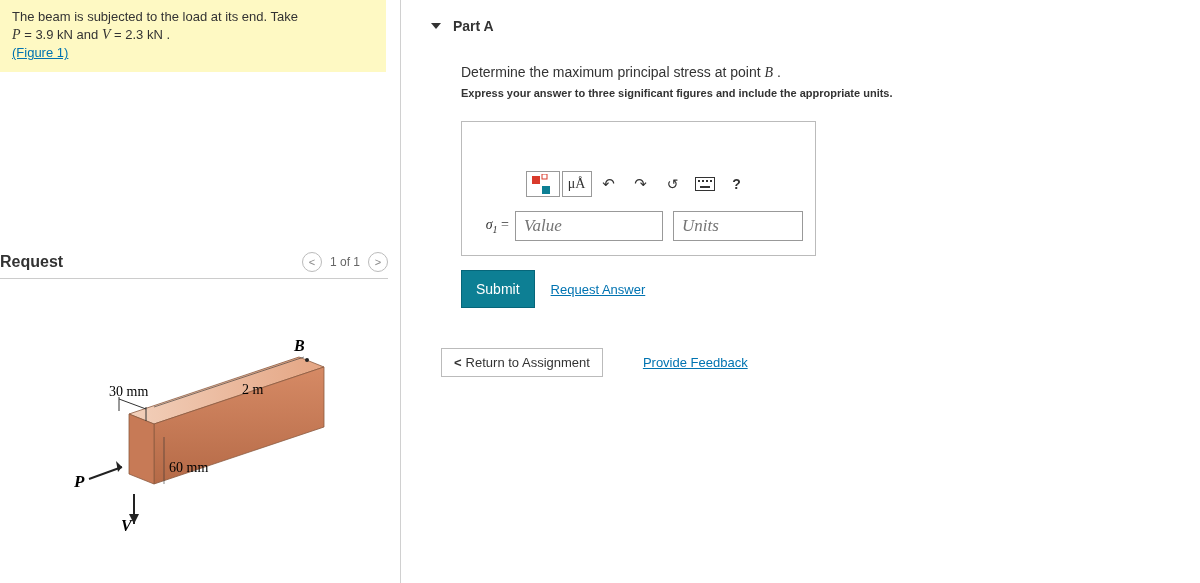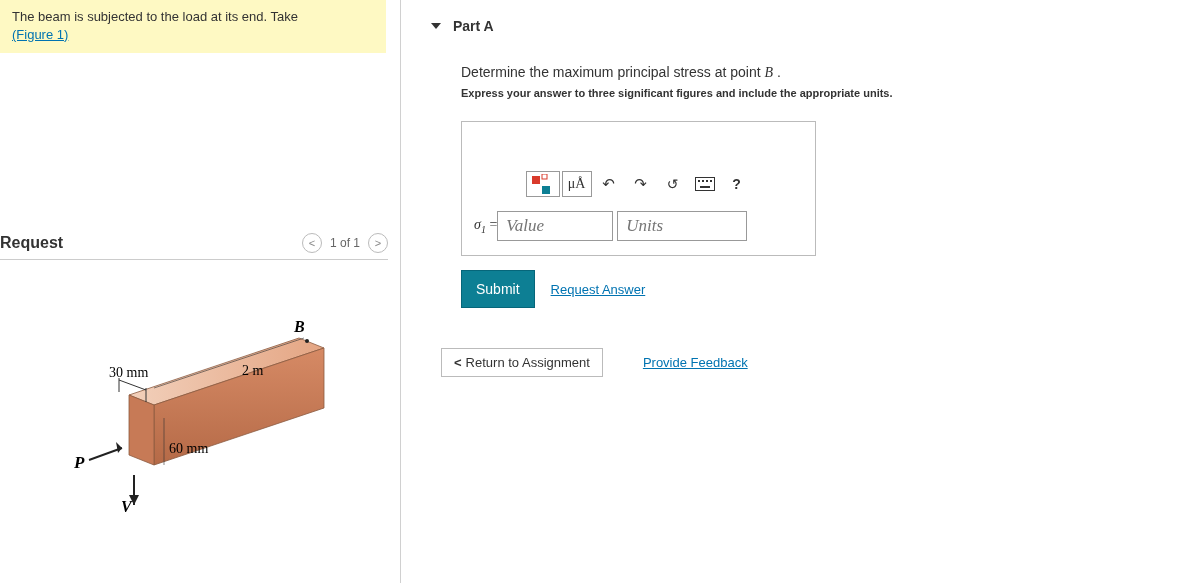--- a/index.html
+++ b/index.html
@@ -65,29 +65,29 @@
   }
   .tool-btn.no-border { border: none; }
   .tool-btn.template { background:#fff; padding:0 3px;}
   .template svg{display:block;}
   .mua { font-family: "Times New Roman", serif; font-size: 14px; }
   .arrow-l, .arrow-r { font-size: 15px; }
   .reset { font-size: 14px; }
   .kbd svg{display:block;}
   .help { font-weight: bold; font-size: 14px; }
 
-  .input-row { display: flex; align-items: center; gap: 0; justify-content:flex-start;}
+  .input-row { display: flex; align-items: center; gap: 6px; justify-content:flex-end;}
   .sigma-label { font-family: "Times New Roman", serif; font-style: italic; font-size: 14px; }
   .sigma-sub { font-size: 10px; vertical-align: sub; }
   .value-input, .units-input {
     border: 1px solid #999; height: 30px; padding: 0 8px;
     font-family: "Times New Roman", serif; font-style: italic; font-size: 17px;
     color: #888;
   }
-  .value-input { width: 116px; margin-right:4px;}
+  .value-input { width: 148px; margin-right:4px;}
   .units-input { width: 130px; }
 
   .submit-row { display: flex; align-items: center; gap: 16px; margin-bottom: 40px; }
   .submit-btn {
     background: #0d7f94; color: #fff; border: 1px solid #06667a; padding: 10px 14px;
     font-size: 14px; cursor: pointer;
   }
   .req-answer { color: #0073b1; font-size: 13px; text-decoration: underline; cursor: pointer; }
 
   .footer-row { display: flex; align-items: center; gap: 40px; margin-top: 10px;  margin-left: -20px;}
@@ -98,20 +98,23 @@
   .return-btn .chev { font-weight: bold; }
   .feedback { color: #0073b1; font-size: 13px; text-decoration: underline; cursor: pointer; }
 </style>
 </head>
 <body>
 
 <div class="layout">
   <div class="left-col">
     <div class="problem-box">
       <div>The beam is subjected to the load at its end. Take</div>
+      <div>
+        <span class="ital">P</span><span> = 3.9  kN and </span><span class="ital">V</span><span> = 2.3  kN .</span>
+      </div>
       <span class="link">(Figure 1)</span>
     </div>
 
     <div class="figure-section">
       <div class="figure-header">
         <div class="figure-title">Request</div>
         <div class="figure-nav">
           <div class="nav-btn">&lt;</div>
           <div class="nav-label">1 of 1</div>
           <div class="nav-btn">&gt;</div>

